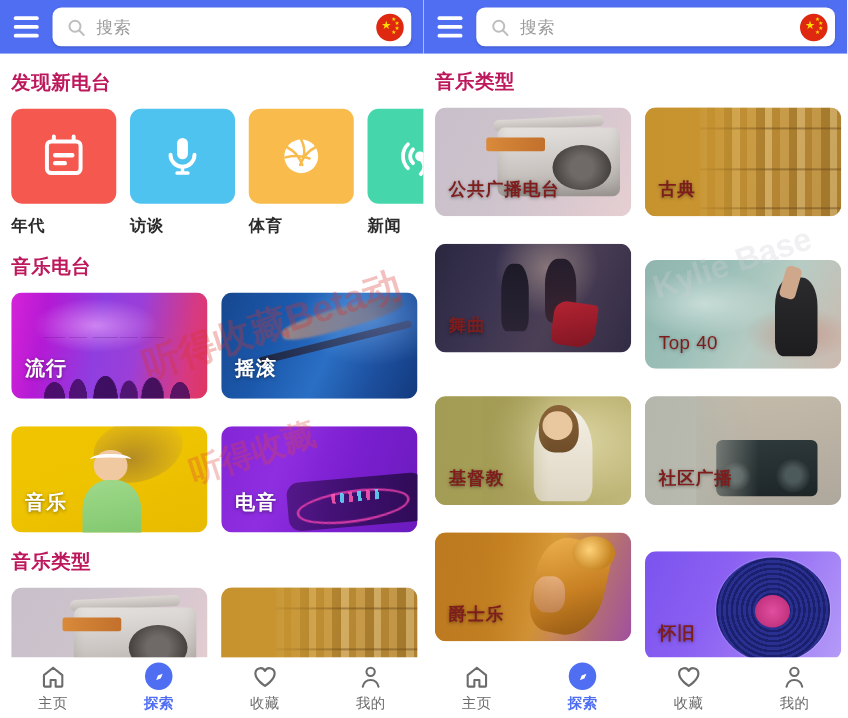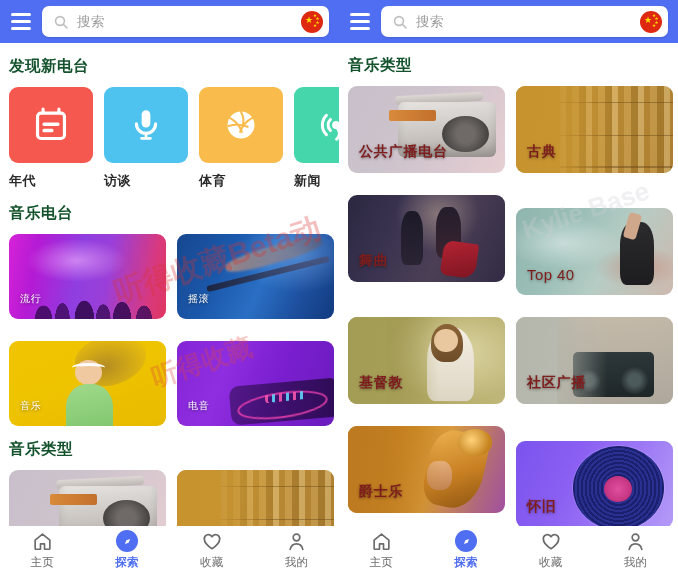--- a/index.html
+++ b/index.html
@@ -85,21 +85,21 @@
   .body {
     position: absolute;
     top: 43px; left: 0; right: 0; bottom: 48px;
     background: #ffffff;
     overflow: hidden;
     padding: 0;
   }
   .section-title {
     font-size: 15.5px;
     font-weight: 700;
-    color: #14532d;
+    color: #be185d;
     padding: 13px 0 10px 9px;
     letter-spacing: .5px;
   }
   .right .section-title { padding-top: 12px; }
 
   
   .cat-row {
     display: flex;
     gap: 11px;
     padding-left: 9px;
@@ -134,22 +134,22 @@
     flex: 0 0 157px;
     border-radius: 9px;
     overflow: hidden;
     cursor: pointer;
   }
   .mcard .art { position:absolute; inset:0; }
   .mcard .lbl {
     position: absolute;
     left: 11px; bottom: 13px;
     color: #ffffff;
-    font-size: 10px;
-    font-weight: 400;
+    font-size: 16px;
+    font-weight: 700;
     letter-spacing: .8px;
     text-shadow: 0 1px 3px rgba(0,0,0,.45);
     z-index: 3;
   }
 
   
   .gcard {
     position: relative;
     width: 157px; height: 87px;
     flex: 0 0 157px;

